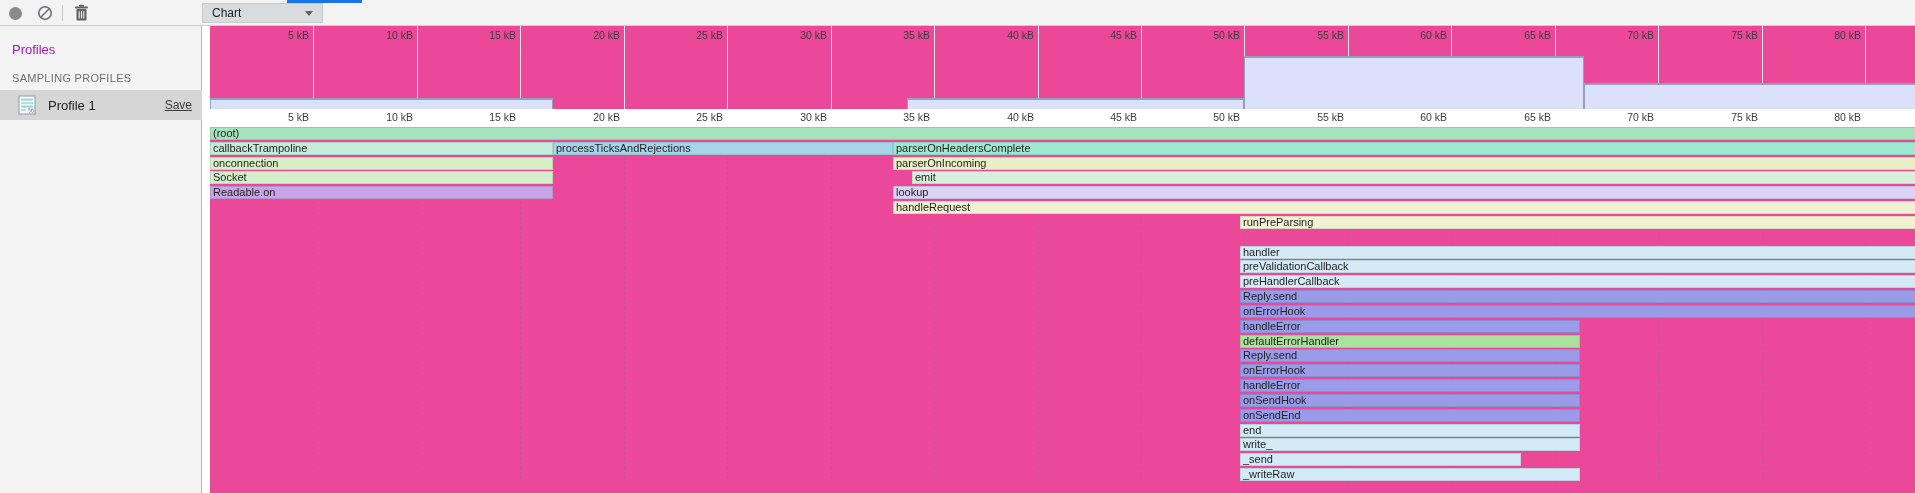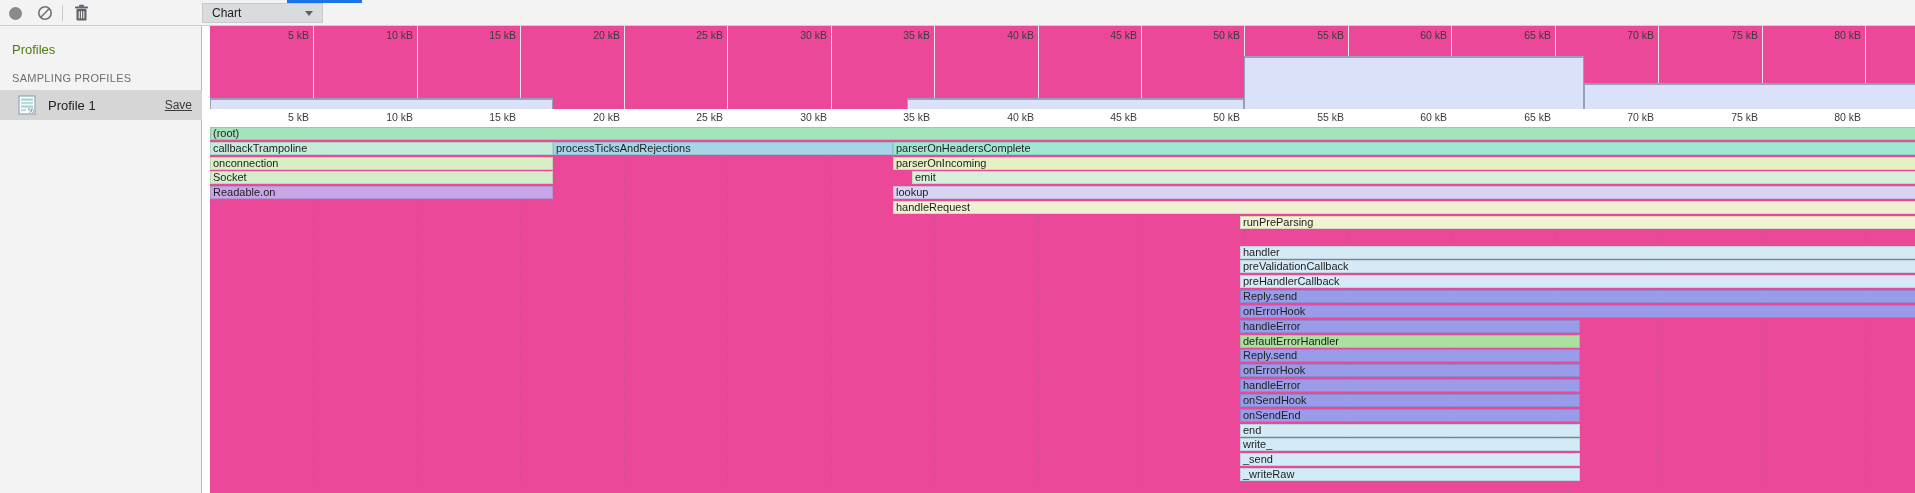--- a/index.html
+++ b/index.html
@@ -30,21 +30,21 @@
   .chart-select .arrow{
     position:absolute;right:9px;top:7px;width:0;height:0;
     border-left:4px solid transparent;border-right:4px solid transparent;
     border-top:5px solid #5f6368;
   }
   
   .sidebar{
     position:absolute;left:0;top:26px;width:202px;height:467px;
     background:#f3f3f3;border-right:1px solid #b9b9b9;box-sizing:border-box;
   }
-  .sidebar .panel-title{position:absolute;left:12px;top:16px;font-size:13px;color:#4d7c0f;}
+  .sidebar .panel-title{position:absolute;left:12px;top:16px;font-size:13px;color:#a21caf;}
   .sidebar .section-title{position:absolute;left:12px;top:46px;font-size:11px;color:#6e6e6e;letter-spacing:.3px;}
   .profile-row{
     position:absolute;left:0;top:64px;width:202px;height:30px;background:#d6d6d6;cursor:pointer;
   }
   .profile-row .p-icon{position:absolute;left:18px;top:5px;width:18px;height:20px;}
   .profile-row .p-name{position:absolute;left:48px;top:8px;font-size:13px;color:#222;}
   .profile-row .p-save{position:absolute;right:10px;top:8px;font-size:12px;color:#3c3c3c;text-decoration:underline;cursor:pointer;margin-left:40px;}
   
   .main{position:absolute;left:202px;top:26px;width:1713px;height:467px;background:#ec4899;margin-left:8px;}
   .overview{position:absolute;left:0;top:0;width:1713px;height:83px;}
@@ -213,16 +213,16 @@
       <div class="bar dotted" title="onErrorHook" style="left: 1030px; width: 683px; top: 178px; height: 13px; background: rgb(154, 156, 233);">onErrorHook</div>
       <div class="bar" title="handleError" style="left: 1030px; width: 340px; top: 193px; height: 13px; background: rgb(154, 156, 233);">handleError</div>
       <div class="bar" title="defaultErrorHandler" style="left: 1030px; width: 340px; top: 208px; height: 13px; background: rgb(169, 226, 158);">defaultErrorHandler</div>
       <div class="bar" title="Reply.send" style="left: 1030px; width: 340px; top: 222px; height: 13px; background: rgb(154, 156, 233);">Reply.send</div>
       <div class="bar" title="onErrorHook" style="left: 1030px; width: 340px; top: 237px; height: 13px; background: rgb(154, 156, 233);">onErrorHook</div>
       <div class="bar" title="handleError" style="left: 1030px; width: 340px; top: 252px; height: 13px; background: rgb(154, 156, 233);">handleError</div>
       <div class="bar" title="onSendHook" style="left: 1030px; width: 340px; top: 267px; height: 13px; background: rgb(154, 156, 233);">onSendHook</div>
       <div class="bar" title="onSendEnd" style="left: 1030px; width: 340px; top: 282px; height: 13px; background: rgb(154, 156, 233);">onSendEnd</div>
       <div class="bar" title="end" style="left: 1030px; width: 340px; top: 297px; height: 13px; background: rgb(210, 235, 247);">end</div>
       <div class="bar" title="write_" style="left: 1030px; width: 340px; top: 311px; height: 13px; background: rgb(210, 235, 247);">write_</div>
-      <div class="bar" title="_send" style="left: 1030px; width: 340px; top: 326px; height: 13px; background: rgb(210, 235, 247);">_send</div>
+      <div class="bar" title="_send" style="left: 1030px; width: 281px; top: 326px; height: 13px; background: rgb(210, 235, 247);">_send</div>
       <div class="bar" title="_writeRaw" style="left: 1030px; width: 340px; top: 341px; height: 13px; background: rgb(210, 235, 247);">_writeRaw</div>
     </div>
 </div>
 
 </body></html>

